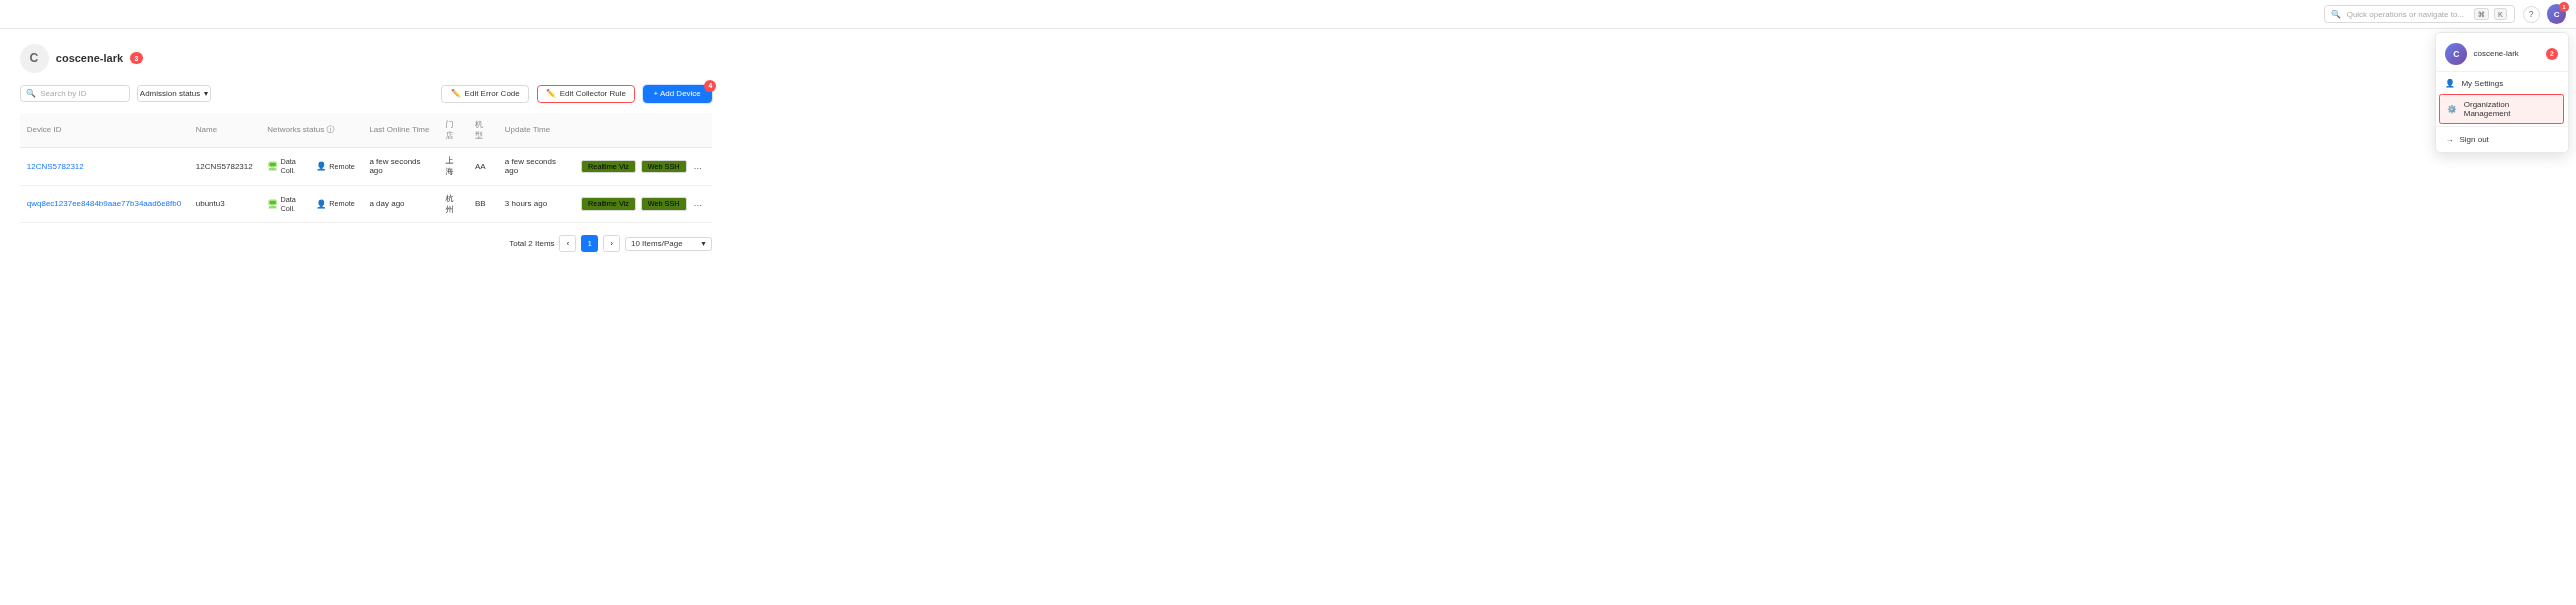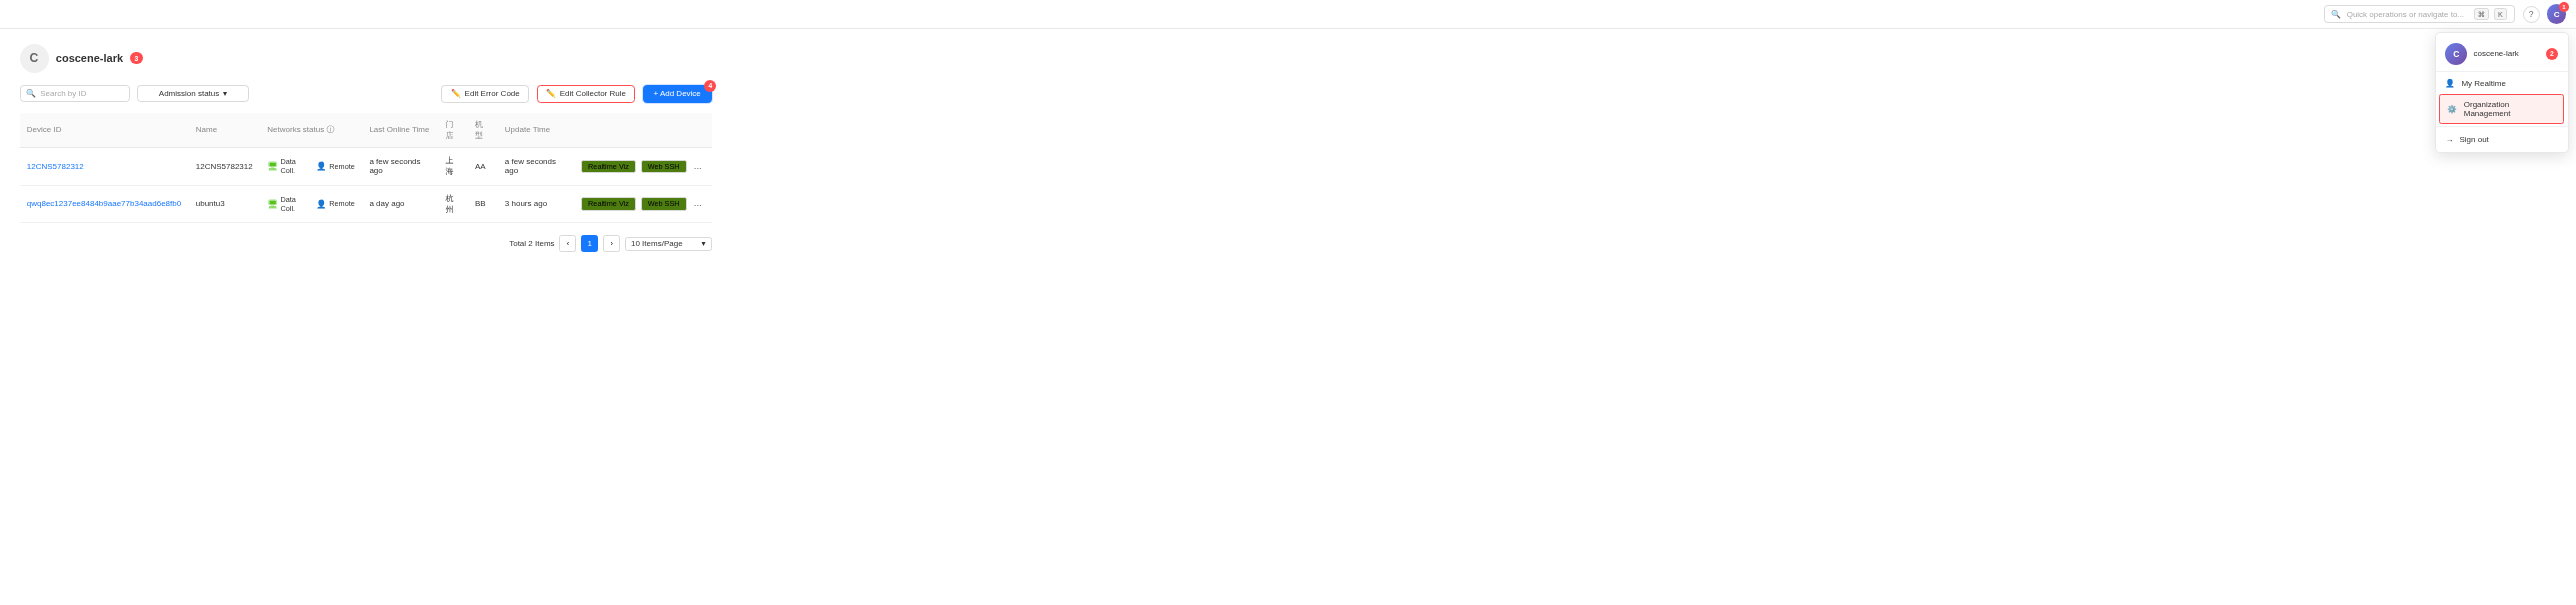--- a/index.html
+++ b/index.html
@@ -24,21 +24,21 @@
     .badge-orange { background: #ff4d4f; color: #fff; border-radius: 50%; width: 12.2px; height: 12.2px; font-size: 6.7px; display: flex; align-items: center; justify-content: center; font-weight: bold; }
 
     
     .nav-tabs { display: flex; gap: 0; border-bottom: 0.6px solid #e8e8e8; margin-bottom: 12.2px; }
     .nav-tab { padding: 6.1px 9.7px; cursor: pointer; color: #333; font-size: 8.5px; text-decoration: none; border-bottom: 1.2px solid transparent; margin-bottom: -0.6px; }
     .nav-tab.active { color: #1677ff; border-bottom: 1.2px solid #1677ff; font-weight: 500; }
 
     
     .toolbar { display: flex; align-items: center; gap: 7.3px; margin-bottom: 9.7px; }
     .search-box { display: flex; align-items: center; gap: 3.7px; border: 0.6px solid #d9d9d9; border-radius: 3.7px; padding: 3px 6.1px; min-width: 110px; color: #aaa; font-size: 8px; background: #fff; }
-    .admission-btn { display: flex; align-items: center; gap: 3.7px; border: 0.6px solid #d9d9d9; border-radius: 3.7px; padding: 3px 21px; cursor: pointer; font-size: 8px; background: #fff; }
+    .admission-btn { display: flex; align-items: center; gap: 3.7px; border: 0.6px solid #d9d9d9; border-radius: 3.7px; padding: 3px 2px; cursor: pointer; font-size: 8px; background: #fff; }
     .spacer { flex: 1; }
     .action-btn { display: flex; align-items: center; gap: 3.7px; border: 0.6px solid #d9d9d9; border-radius: 3.7px; padding: 3.7px 8.5px; cursor: pointer; font-size: 8px; background: #fff; color: #333; }
     .primary-btn { display: flex; align-items: center; gap: 3.7px; border: 1.2px solid #1677ff; border-radius: 3.7px; padding: 3.7px 9.7px; cursor: pointer; font-size: 8px; background: #1677ff; color: #fff; font-weight: 500; outline: 1.8px solid rgba(22,119,255,0.2); }
 
     
     .table { width: 100%; border-collapse: collapse; }
     .table th { text-align: left; padding: 6.1px 7.3px; color: #888; font-weight: 500; font-size: 8px; border-bottom: 0.6px solid #e8e8e8; background: #fafafa; }
     .table td { padding: 7.3px 7.3px; border-bottom: 0.6px solid #f0f0f0; font-size: 8px; vertical-align: middle; }
     .device-link { color: #1677ff; text-decoration: none; }
     .status-pill { display: inline-flex; align-items: center; gap: 2.4px; font-size: 7.3px; }
@@ -92,21 +92,21 @@
   <div class="dropdown-header">
     <div class="dropdown-avatar">
       <span>C</span>
     </div>
     <span class="dropdown-username">coscene-lark</span>
     <div class="badge-num" style="margin-left:auto;">2</div>
   </div>
 
   <div class="dropdown-item">
     <span>👤</span>
-    <span>My Realtime</span>
+    <span>My Settings</span>
   </div>
   <div class="dropdown-item active-item" style="background:#fff0f0;border:0.6px solid #ff4d4f;border-radius:2.4px;margin:1.2px 3.7px;">
     <span>⚙️</span>
     <span style="color:#333;font-weight:500;">Organization Management</span>
   </div>
   <hr class="dropdown-divider">
   <div class="dropdown-item">
     <span>→</span>
     <span>Sign out</span>
   </div>

